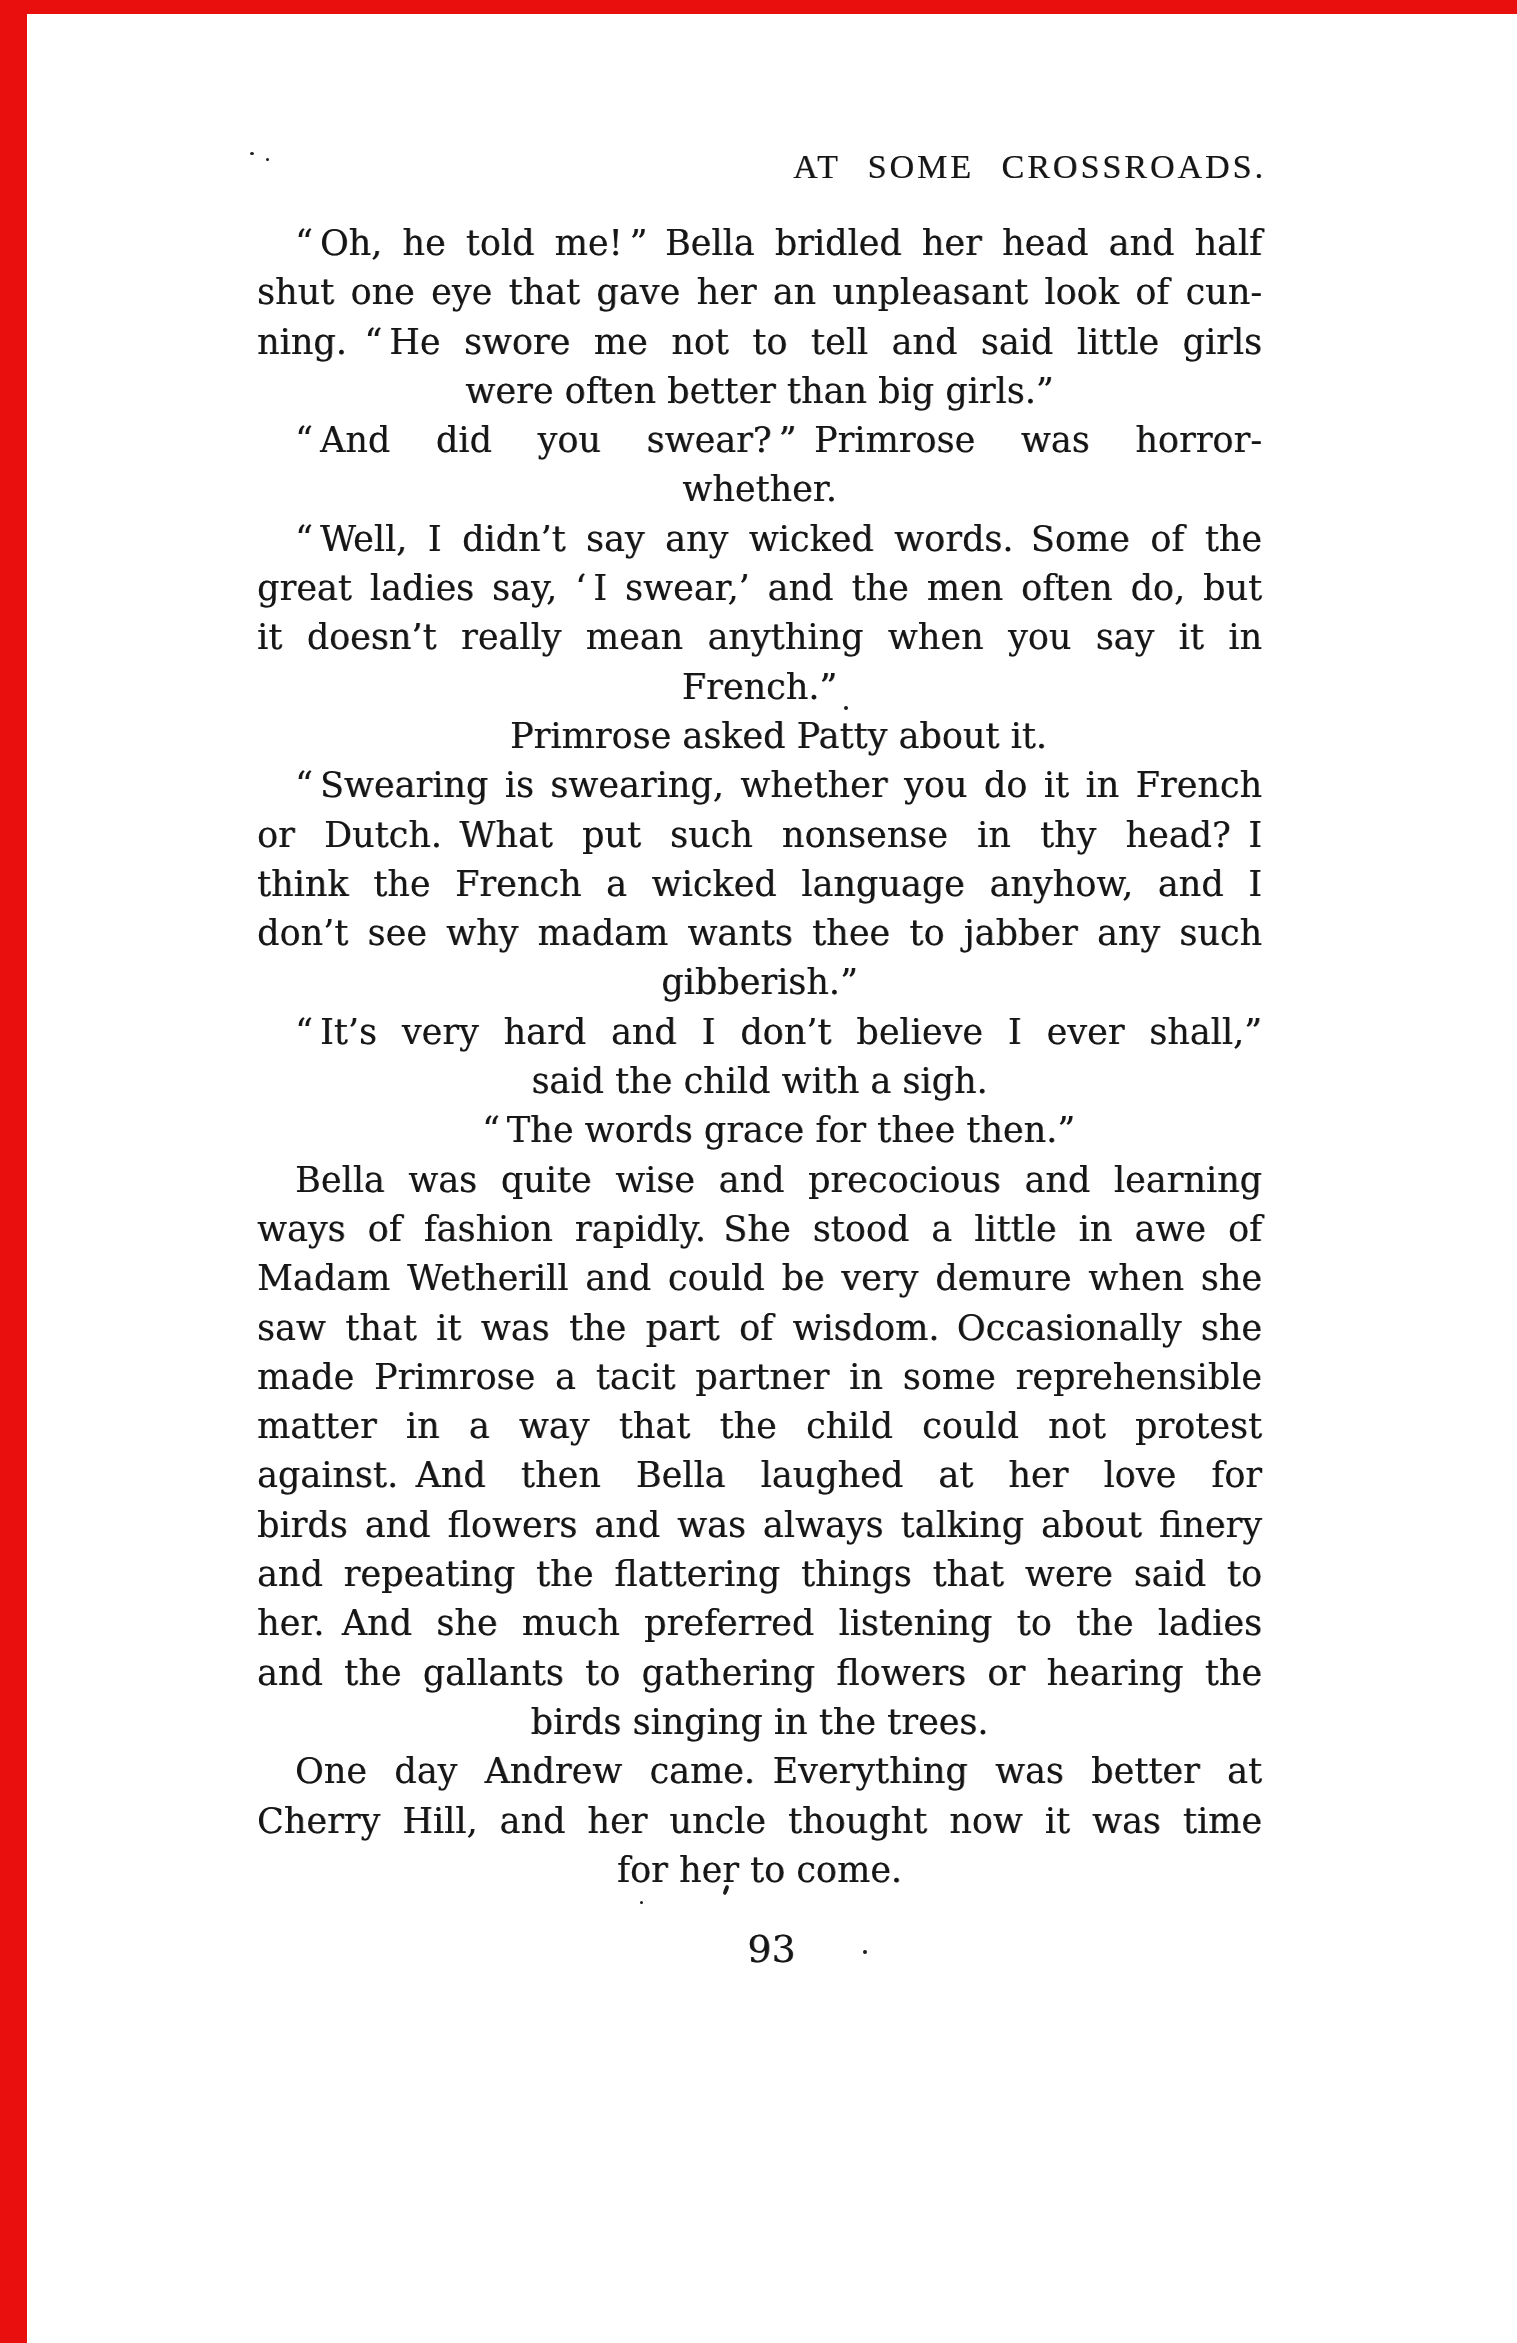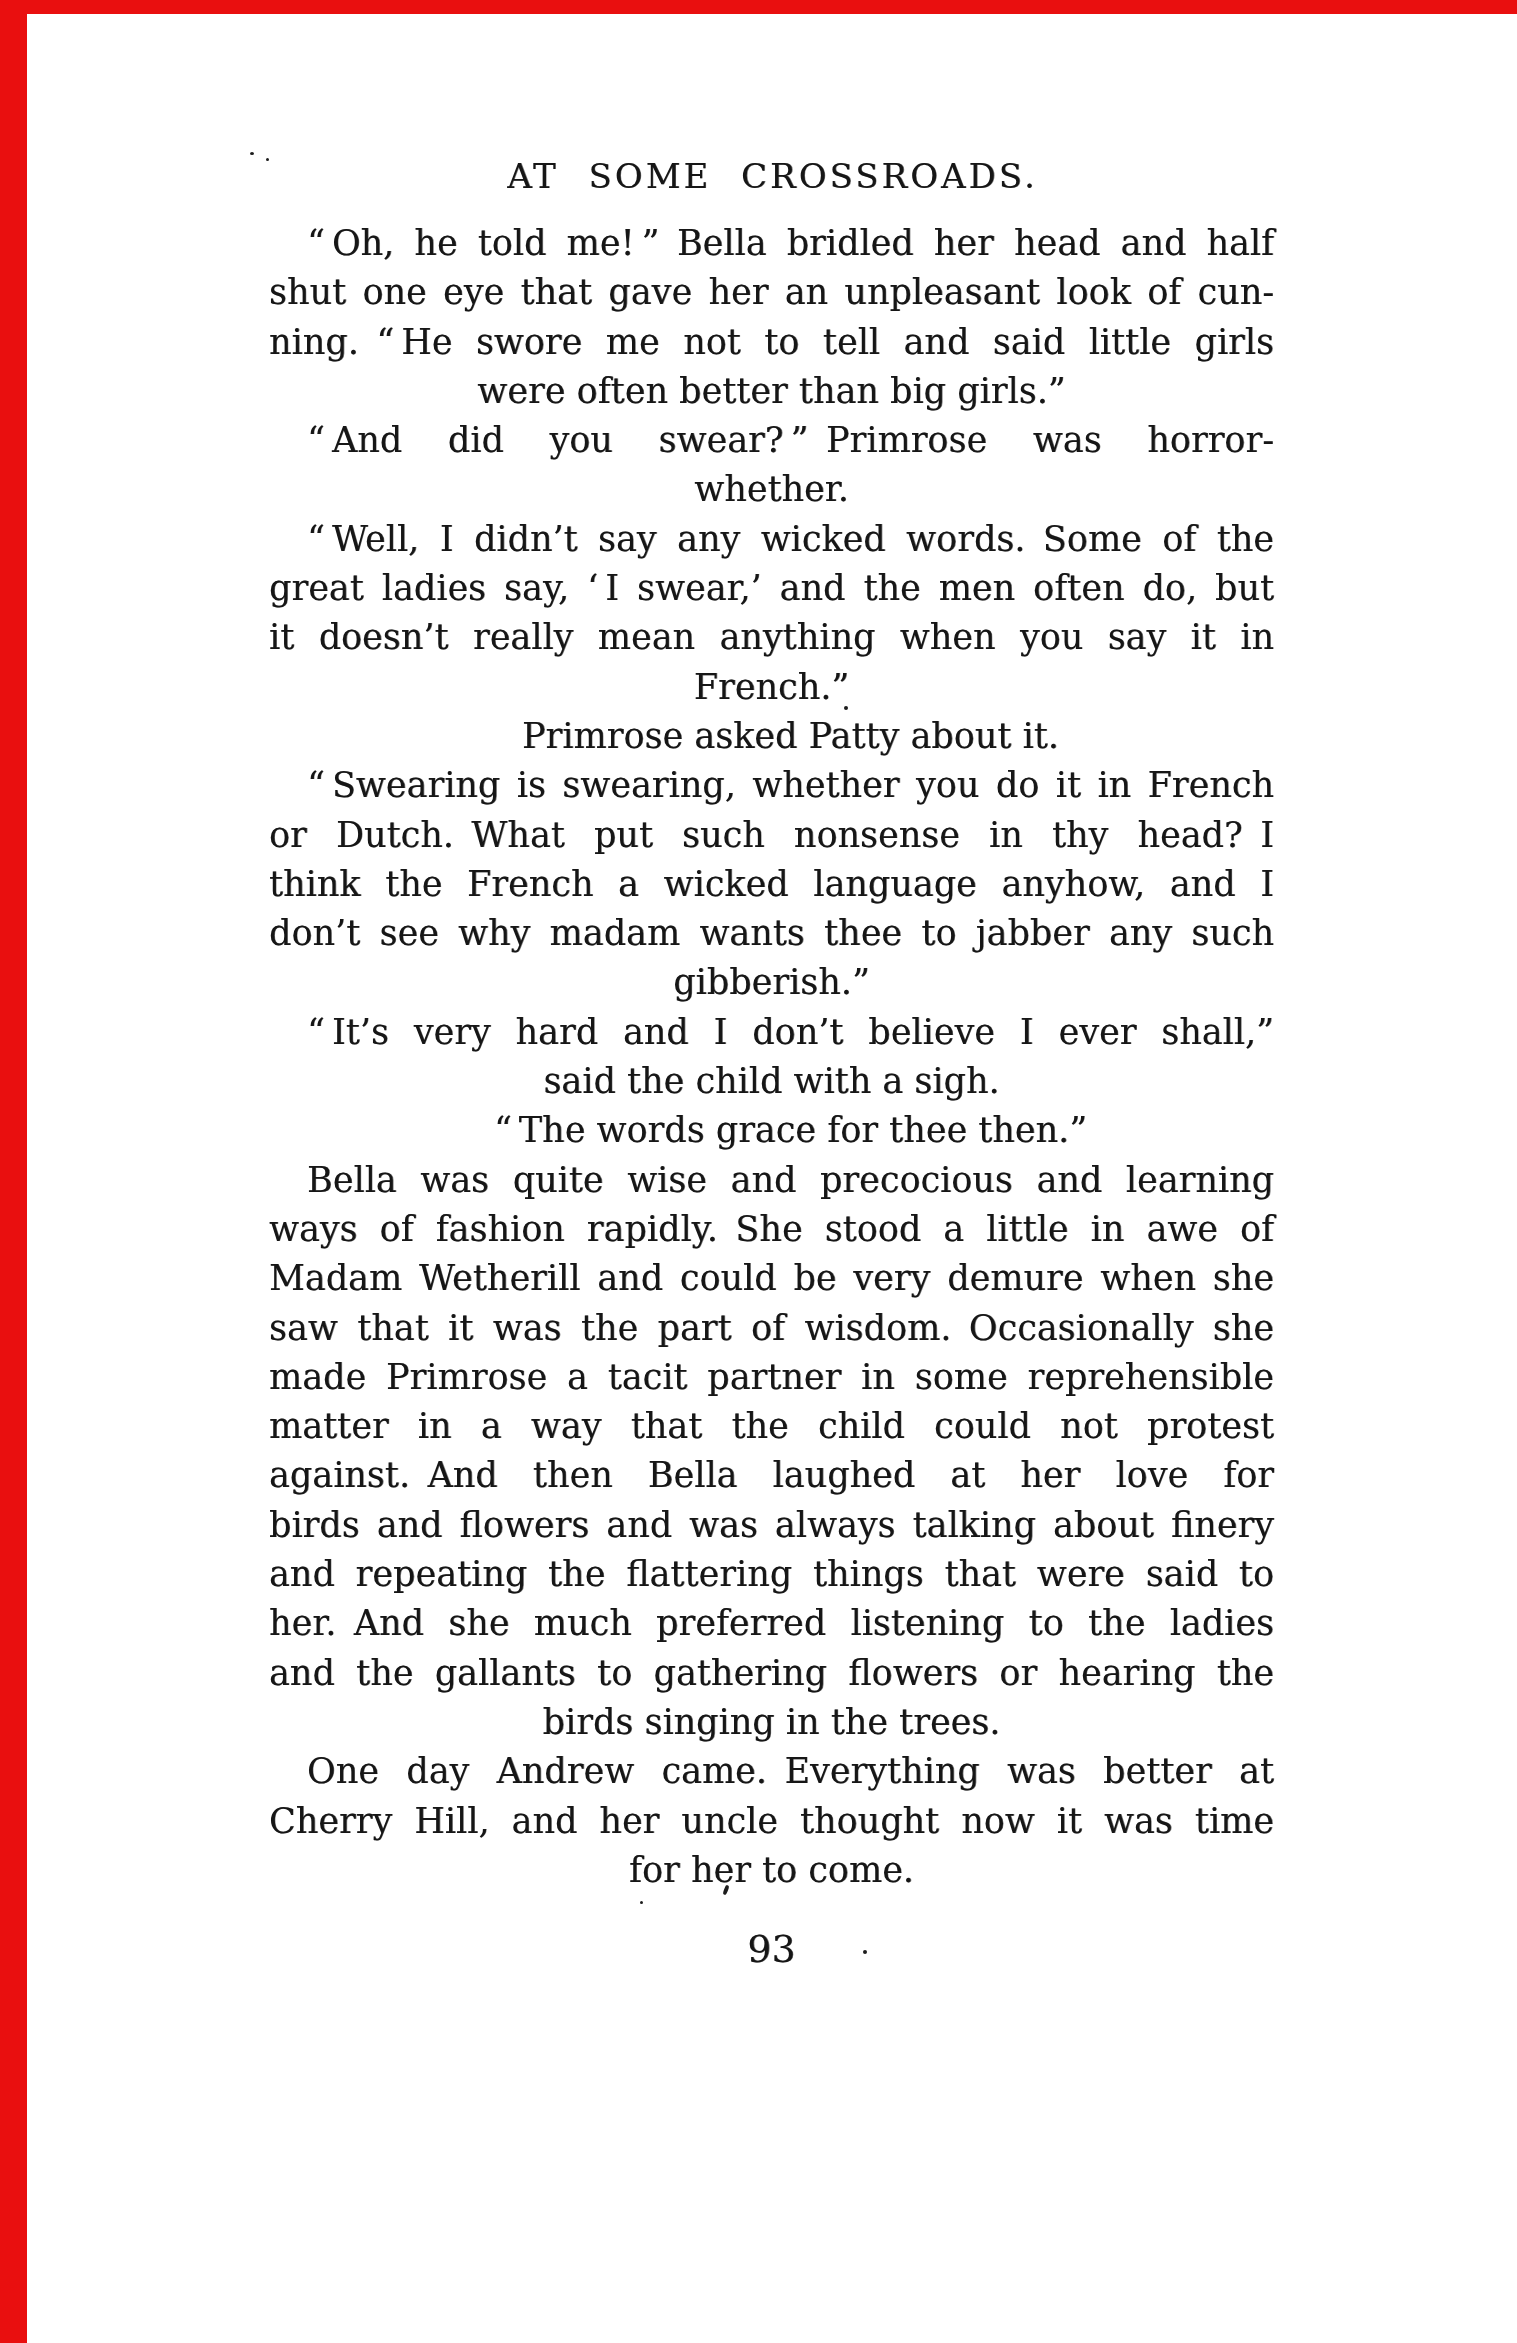--- a/index.html
+++ b/index.html
@@ -13,31 +13,32 @@
   }
   .edge { position: absolute; background: #e90f0f; }
   .edge-top  { left: 0; top: 0; width: 1517px; height: 14px; }
   .edge-left { left: 0; top: 0; width: 27px; height: 2343px; }
 
   .ink { text-shadow: 0.6px 0.4px 0 rgba(20,20,20,0.55); }
 
   .header {
     position: absolute;
     left: 257px; top: 143px; width: 1005px;
-    margin: 13px;
-    text-align: center;
+    margin: 4px;
+    text-align: right;
     font-size: 34px; font-weight: normal;
     letter-spacing: 3px; word-spacing: 16px;
     line-height: 40px;
     white-space: nowrap;
+    font-family: Liberation Serif, serif;
   }
 
   .textblock {
     position: absolute;
-    left: 269px; top: 219px; width: 1005px;
+    left: 257px; top: 219px; width: 1005px;
   }
   .ln {
     height: 49.3px; line-height: 49.3px;
     font-size: 35px;
     text-align: center;
   }
   .ln.just { text-align: justify; text-align-last: justify; }
   .ln.indent { text-indent: 38px; }
 
   .pagenum {

